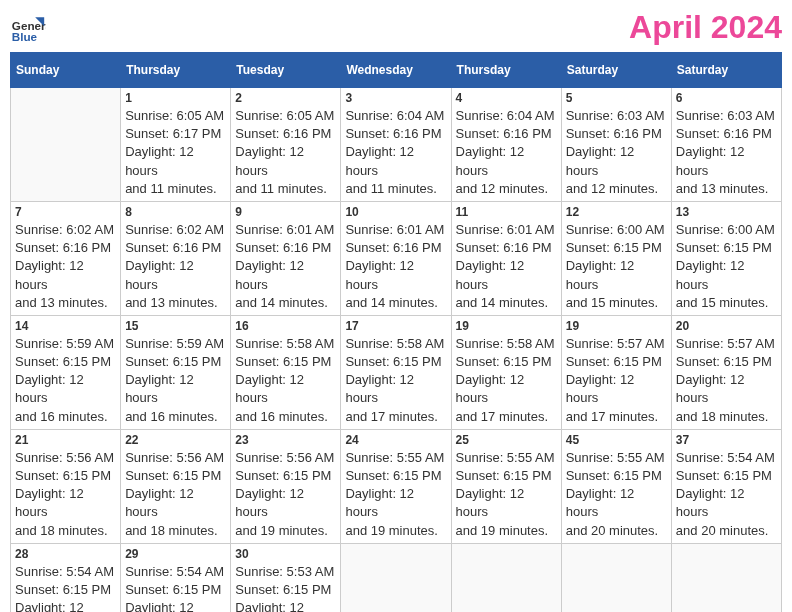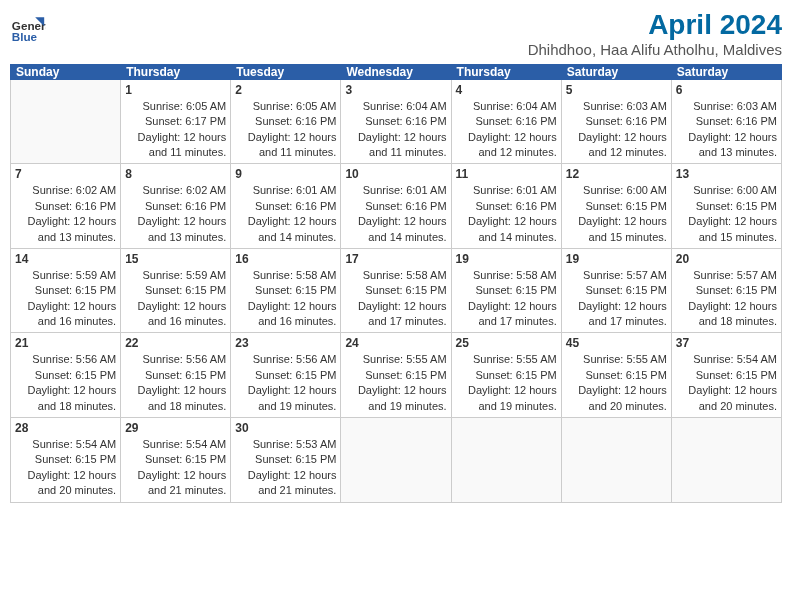--- a/index.html
+++ b/index.html
@@ -22,39 +22,39 @@
       gap: 4px;
     }
     .logo-icon {
       width: 36px;
       height: 36px;
     }
     .title-area {
       text-align: right;
     }
     .month-year {
-      font-size: 28px;
+      font-size: 32px;
       font-weight: bold;
-      color: #0369a1;
+      color: #ec4899;
       line-height: 1.1;
     }
     .location {
       font-size: 15px;
       color: #555;
     }
     table {
       width: 100%;
       border-collapse: collapse;
       font-size: 11px;
     }
     thead tr th {
       background-color: #2b5ea7;
       color: #fff;
       text-align: left;
-      padding: 0 5px;
+      padding: 10px 5px;
       font-size: 12px;
       border: 1px solid #2b5ea7;
     }
     tbody tr {
       border-bottom: 1px solid #ccc;
     }
     tbody tr td {
       border: 1px solid #ccc;
       vertical-align: top;
       padding: 3px 4px;
@@ -62,43 +62,41 @@
       min-height: 80px;
     }
     .day-num {
       font-weight: bold;
       font-size: 12px;
       color: #333;
       display: block;
       margin-bottom: 2px;
     }
     .day-info {
-      font-size: 11px;
+      font-size: 13px;
       color: #333;
       line-height: 1.4;
-      text-align: right;
     }
     .empty-cell {
       background: #f9f9f9;
     }
   </style>
 </head>
 <body>
 
 <div class="header-area">
   <div class="logo">
     <svg class="logo-icon" viewBox="0 0 40 40">
       <text x="2" y="22" font-size="13" font-weight="bold" fill="#333">General</text>
       <text x="2" y="34" font-size="13" font-weight="bold" fill="#2b5ea7">Blue</text>
       <polygon points="28,8 38,8 38,18" fill="#2b5ea7"></polygon>
     </svg>
   </div>
   <div class="title-area">
     <div class="month-year">April 2024</div>
-    <div class="location">Dhihdhoo, Haa Alifu Atholhu, Maldives</div>
   </div>
 </div>
 
 <table>
   <thead>
     <tr>
     <th>Sunday</th>
         <th>Thursday</th>
         <th>Tuesday</th>
         <th>Wednesday</th>

